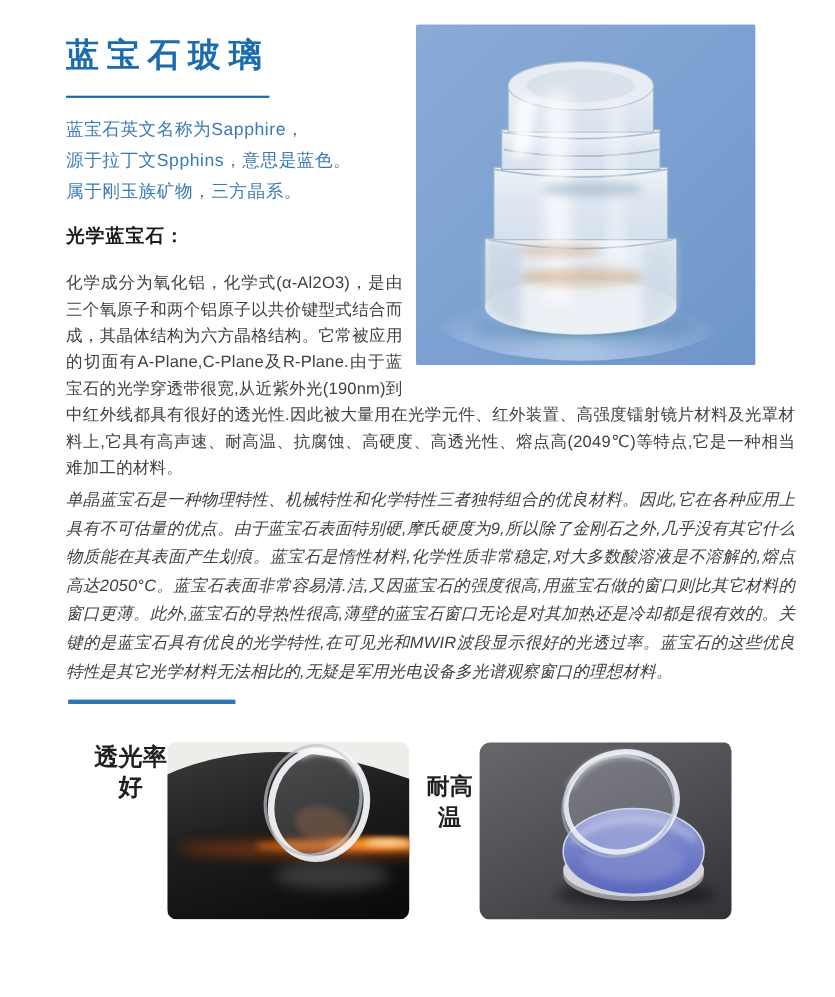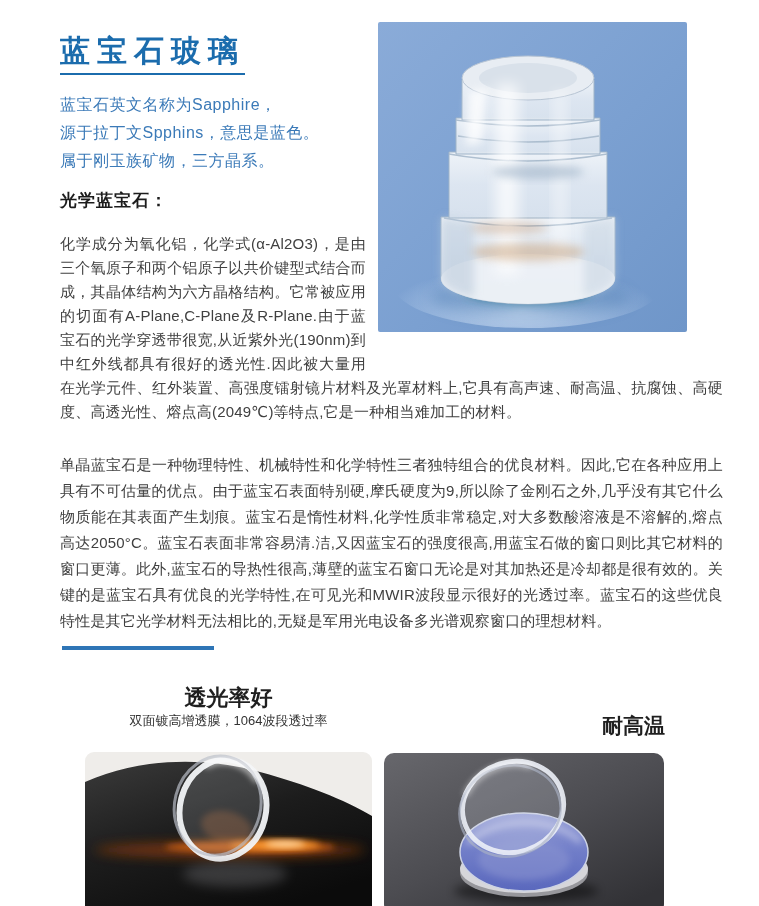--- a/index.html
+++ b/index.html
@@ -10,33 +10,33 @@
   }
   .content{padding:22px 36px 0 60px;}
   .hero{
     float:right;width:309px;height:310px;margin:0 36px 34px 12px;
     border-radius:2px;overflow:hidden;
   }
   .hero svg{display:block;}
   h1.title{margin:12px 0 0;font-size:30px;line-height:34px;}
   h1.title span{
     display:inline-block;color:#1b6cad;font-weight:bold;letter-spacing:7px;
-    border-bottom:2px solid #1b6cad;padding-bottom:5px;
+    border-bottom:2px solid #1b6cad;padding-bottom:19px;
   }
   .intro{margin-top:16px;}
   .intro p{margin:0;font-size:16px;line-height:28px;color:#3b7ab8;letter-spacing:.5px;}
   h2.section{margin:14px 0 0;font-size:17px;font-weight:bold;color:#1c1c1c;letter-spacing:1px;}
   p.body-p{margin:20px 0 0;font-size:15px;color:#404040;text-align:justify;letter-spacing:.2px;}
   p.p1{line-height:24px;}
-  p.p2{margin-top:28px;line-height:26px;}
+  p.p2{margin-top:4px;line-height:26px;font-style:italic;}
   .divider{width:152px;height:4px;background:#2e75b6;margin:12px 0 0 2px;}
   .features{display:flex;gap:11px;padding-left:85px;margin-top:34px;}
-  .feature{display:flex;flex-direction:column;}
+  .feature{display:flex;flex-direction:row;}
   .f-left{width:287px;}
-  .f-right{width:282px;align-items:flex-end;}
+  .f-right{width:282px;}
   .caption{height:68px;text-align:center;}
   .f-title{font-size:22px;font-weight:bold;color:#1f1f1f;line-height:28px;}
   .f-sub{font-size:13px;color:#333333;line-height:17px;}
   .f-right .f-title{padding-top:28px;font-size:21px;}
   .photo{width:100%;height:162px;border-radius:9px;overflow:hidden;background:#ffffff;}
   .photo svg{display:block;}
 </style>
 </head>
 <body>
 
@@ -117,21 +117,20 @@
   <p class="body-p p2">单晶蓝宝石是一种物理特性、机械特性和化学特性三者独特组合的优良材料。因此,它在各种应用上具有不可估量的优点。由于蓝宝石表面特别硬,摩氏硬度为9,所以除了金刚石之外,几乎没有其它什么物质能在其表面产生划痕。蓝宝石是惰性材料,化学性质非常稳定,对大多数酸溶液是不溶解的,熔点高达2050°C。蓝宝石表面非常容易清.洁,又因蓝宝石的强度很高,用蓝宝石做的窗口则比其它材料的窗口更薄。此外,蓝宝石的导热性很高,薄壁的蓝宝石窗口无论是对其加热还是冷却都是很有效的。关键的是蓝宝石具有优良的光学特性,在可见光和MWIR波段显示很好的光透过率。蓝宝石的这些优良特性是其它光学材料无法相比的,无疑是军用光电设备多光谱观察窗口的理想材料。</p>
 
   <div class="divider"></div>
 </div>
 
 <div class="features">
 
   <div class="feature f-left">
     <div class="caption">
       <div class="f-title">透光率好</div>
-      <div class="f-sub">双面镀高增透膜，1064波段透过率</div>
     </div>
     <div class="photo">
       <svg width="287" height="162" viewBox="0 0 287 162" xmlns="http://www.w3.org/2000/svg">
         <defs>
           <linearGradient id="darkG" x1="0" y1="0" x2="0.6" y2="1">
             <stop offset="0" stop-color="#3a3a3a"></stop>
             <stop offset="0.5" stop-color="#1c1c1c"></stop>
             <stop offset="1" stop-color="#0b0b0b"></stop>
           </linearGradient>
           <filter id="fb3" x="-60%" y="-60%" width="220%" height="220%">

